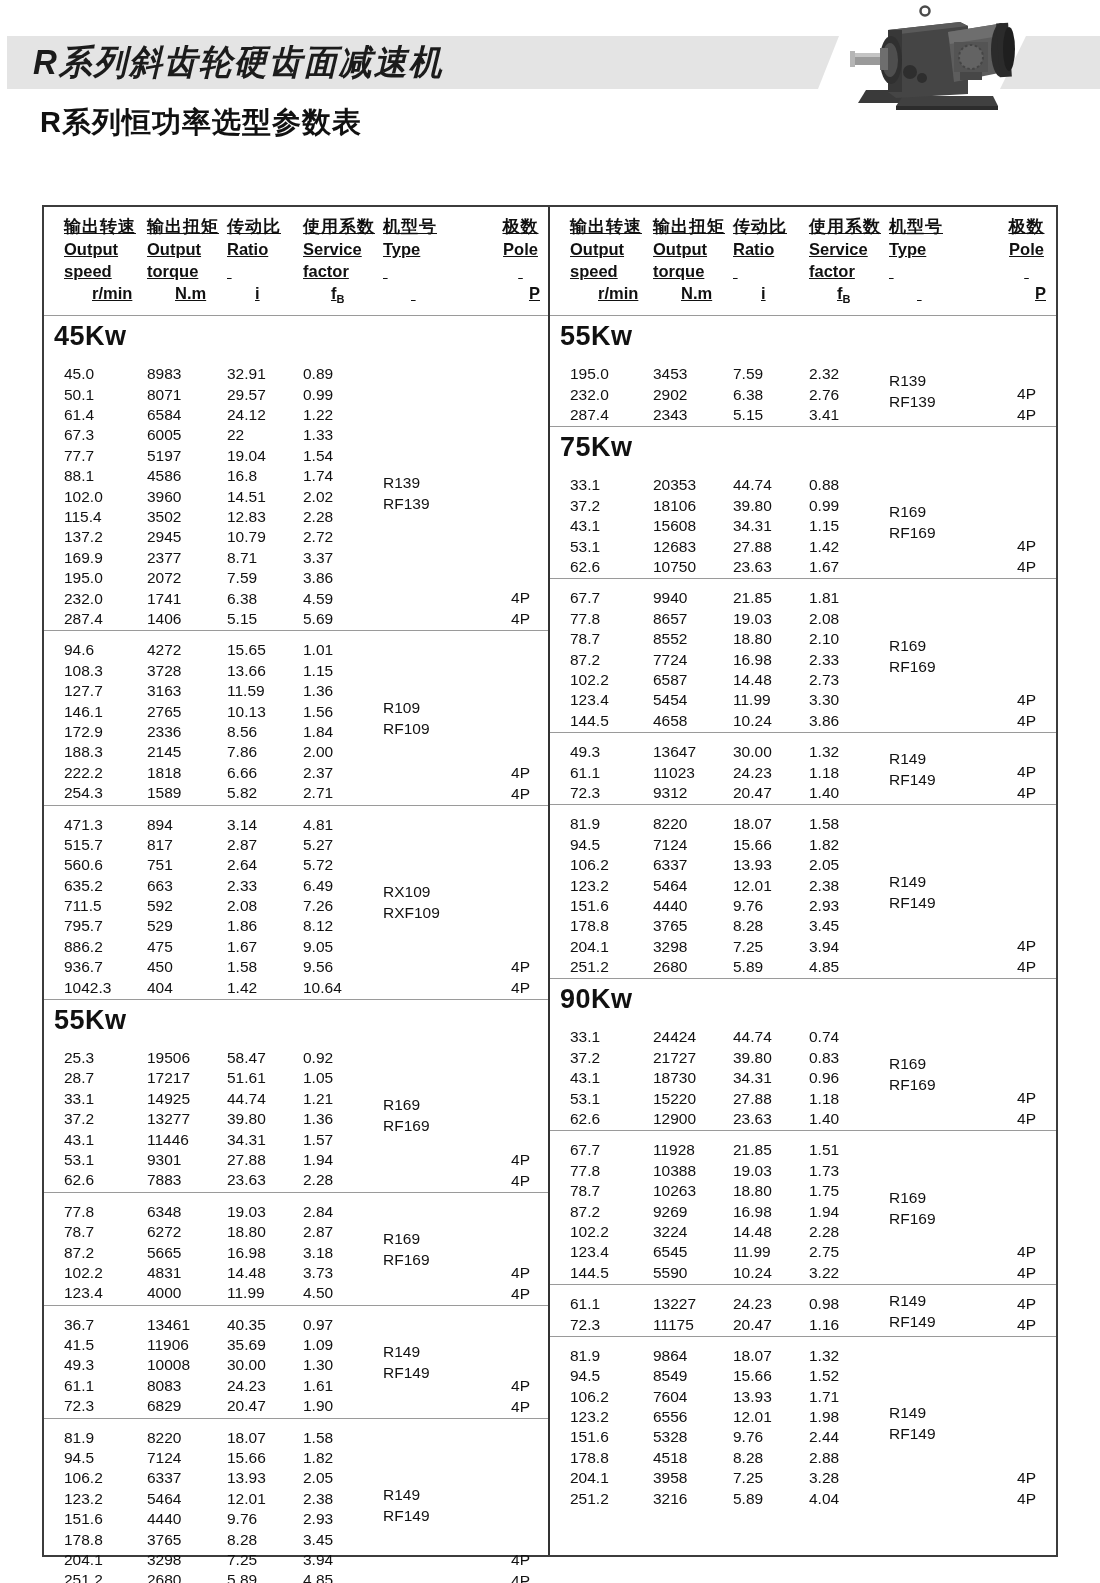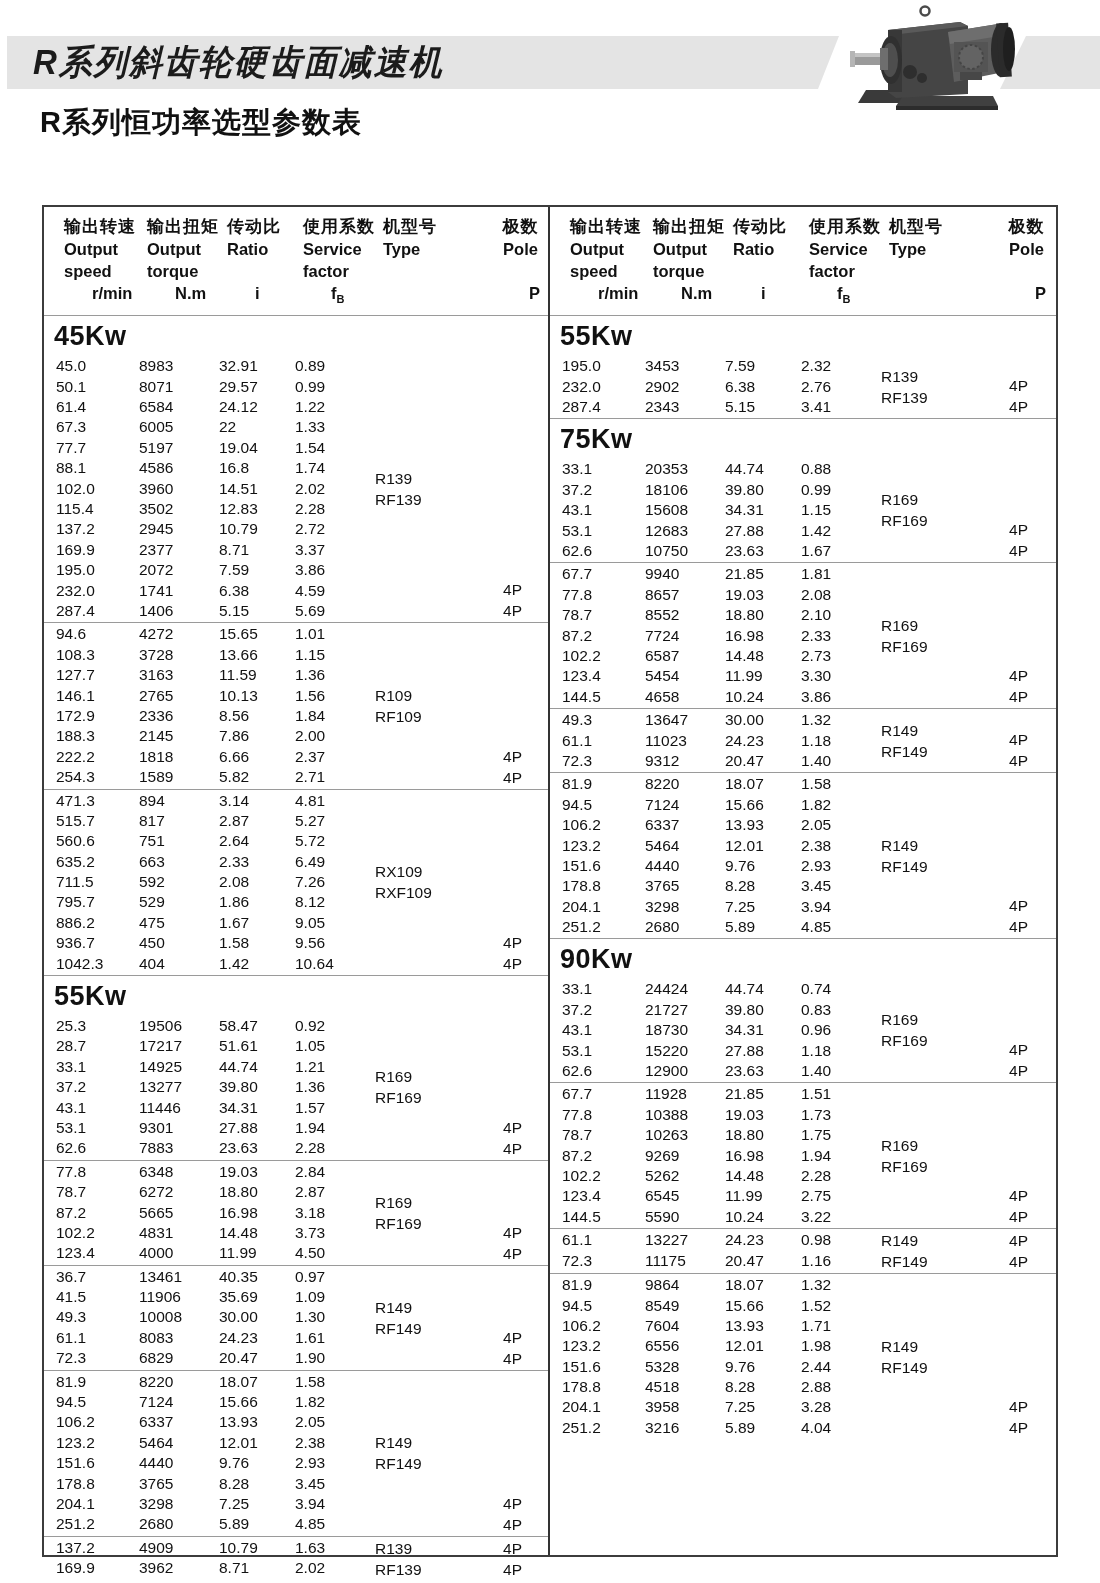--- a/index.html
+++ b/index.html
@@ -16,32 +16,32 @@
   .motor-wrap{position:absolute;top:2px;left:848px;width:178px;height:110px;}
   
   .titles{position:absolute;top:104px;left:40px;}
   .doc-title-zh{font-size:29px;font-weight:bold;letter-spacing:1px;line-height:36px;}
   .doc-title-en{font-size:22px;font-weight:bold;line-height:30px;letter-spacing:0.2px;}
   
   .ptable{position:absolute;top:205px;left:42px;width:1016px;height:1352px;
        border:2px solid #3c3c3c;display:flex;box-sizing:border-box;background:#fff;}
   .half{width:506px;box-sizing:border-box;display:flex;flex-direction:column;}
   .half.first{border-right:2px solid #333;}
-  .col-header{display:flex;padding:9px 12px 5px 20px;border-bottom:1px solid #9a9a9a;}
+  .col-header{display:flex;padding:9px 12px 5px 20px;border-bottom:1px solid #9a9a9a;text-decoration:underline;}
   .hcol{flex-shrink:0;white-space:nowrap;}
   .hcol .hzh{font-size:17px;font-weight:bold;letter-spacing:1px;line-height:22px;}
   .hcol .hen{font-size:16.5px;font-weight:bold;line-height:22px;}
   .hcol .hunit{font-size:16.5px;font-weight:bold;line-height:22px;margin-left:28px;}
   .hcol sub{font-size:11px;}
   .w0{width:83px}.w1{width:80px}.w2{width:76px}.w3{width:80px}.w4{width:110px}.w5{width:55px;text-align:center}
   .section + .section{border-top:1px solid #9a9a9a;}
   .power{font-size:27px;font-weight:bold;padding:5px 0 3px 10px;letter-spacing:0.5px;}
   .group{display:flex;padding:1px 0;}
   .group + .group{border-top:1px solid #9a9a9a;}
-  .rows{padding-left:12px;flex-shrink:0;}
+  .rows{padding-left:20px;flex-shrink:0;margin-top:8px;}
   .row{display:flex;height:20.4px;line-height:20.4px;font-size:15.5px;}
   .cell{flex-shrink:0;white-space:nowrap;}
   .typecol{width:110px;display:flex;flex-direction:column;justify-content:center;
        font-size:15.5px;line-height:21px;flex-shrink:0;}
   .polecol{width:55px;display:flex;flex-direction:column;justify-content:flex-end;
        font-size:15.5px;line-height:21px;text-align:center;flex-shrink:0;}
 </style>
 </head>
 <body>
 
@@ -900,21 +900,21 @@
               <span class="cell w3">1.75</span>
             </div>
             <div class="row">
               <span class="cell w0">87.2</span>
               <span class="cell w1">9269</span>
               <span class="cell w2">16.98</span>
               <span class="cell w3">1.94</span>
             </div>
             <div class="row">
               <span class="cell w0">102.2</span>
-              <span class="cell w1">5262</span>
+              <span class="cell w1">3224</span>
               <span class="cell w2">14.48</span>
               <span class="cell w3">2.28</span>
             </div>
             <div class="row">
               <span class="cell w0">123.4</span>
               <span class="cell w1">6545</span>
               <span class="cell w2">11.99</span>
               <span class="cell w3">2.75</span>
             </div>
             <div class="row">

